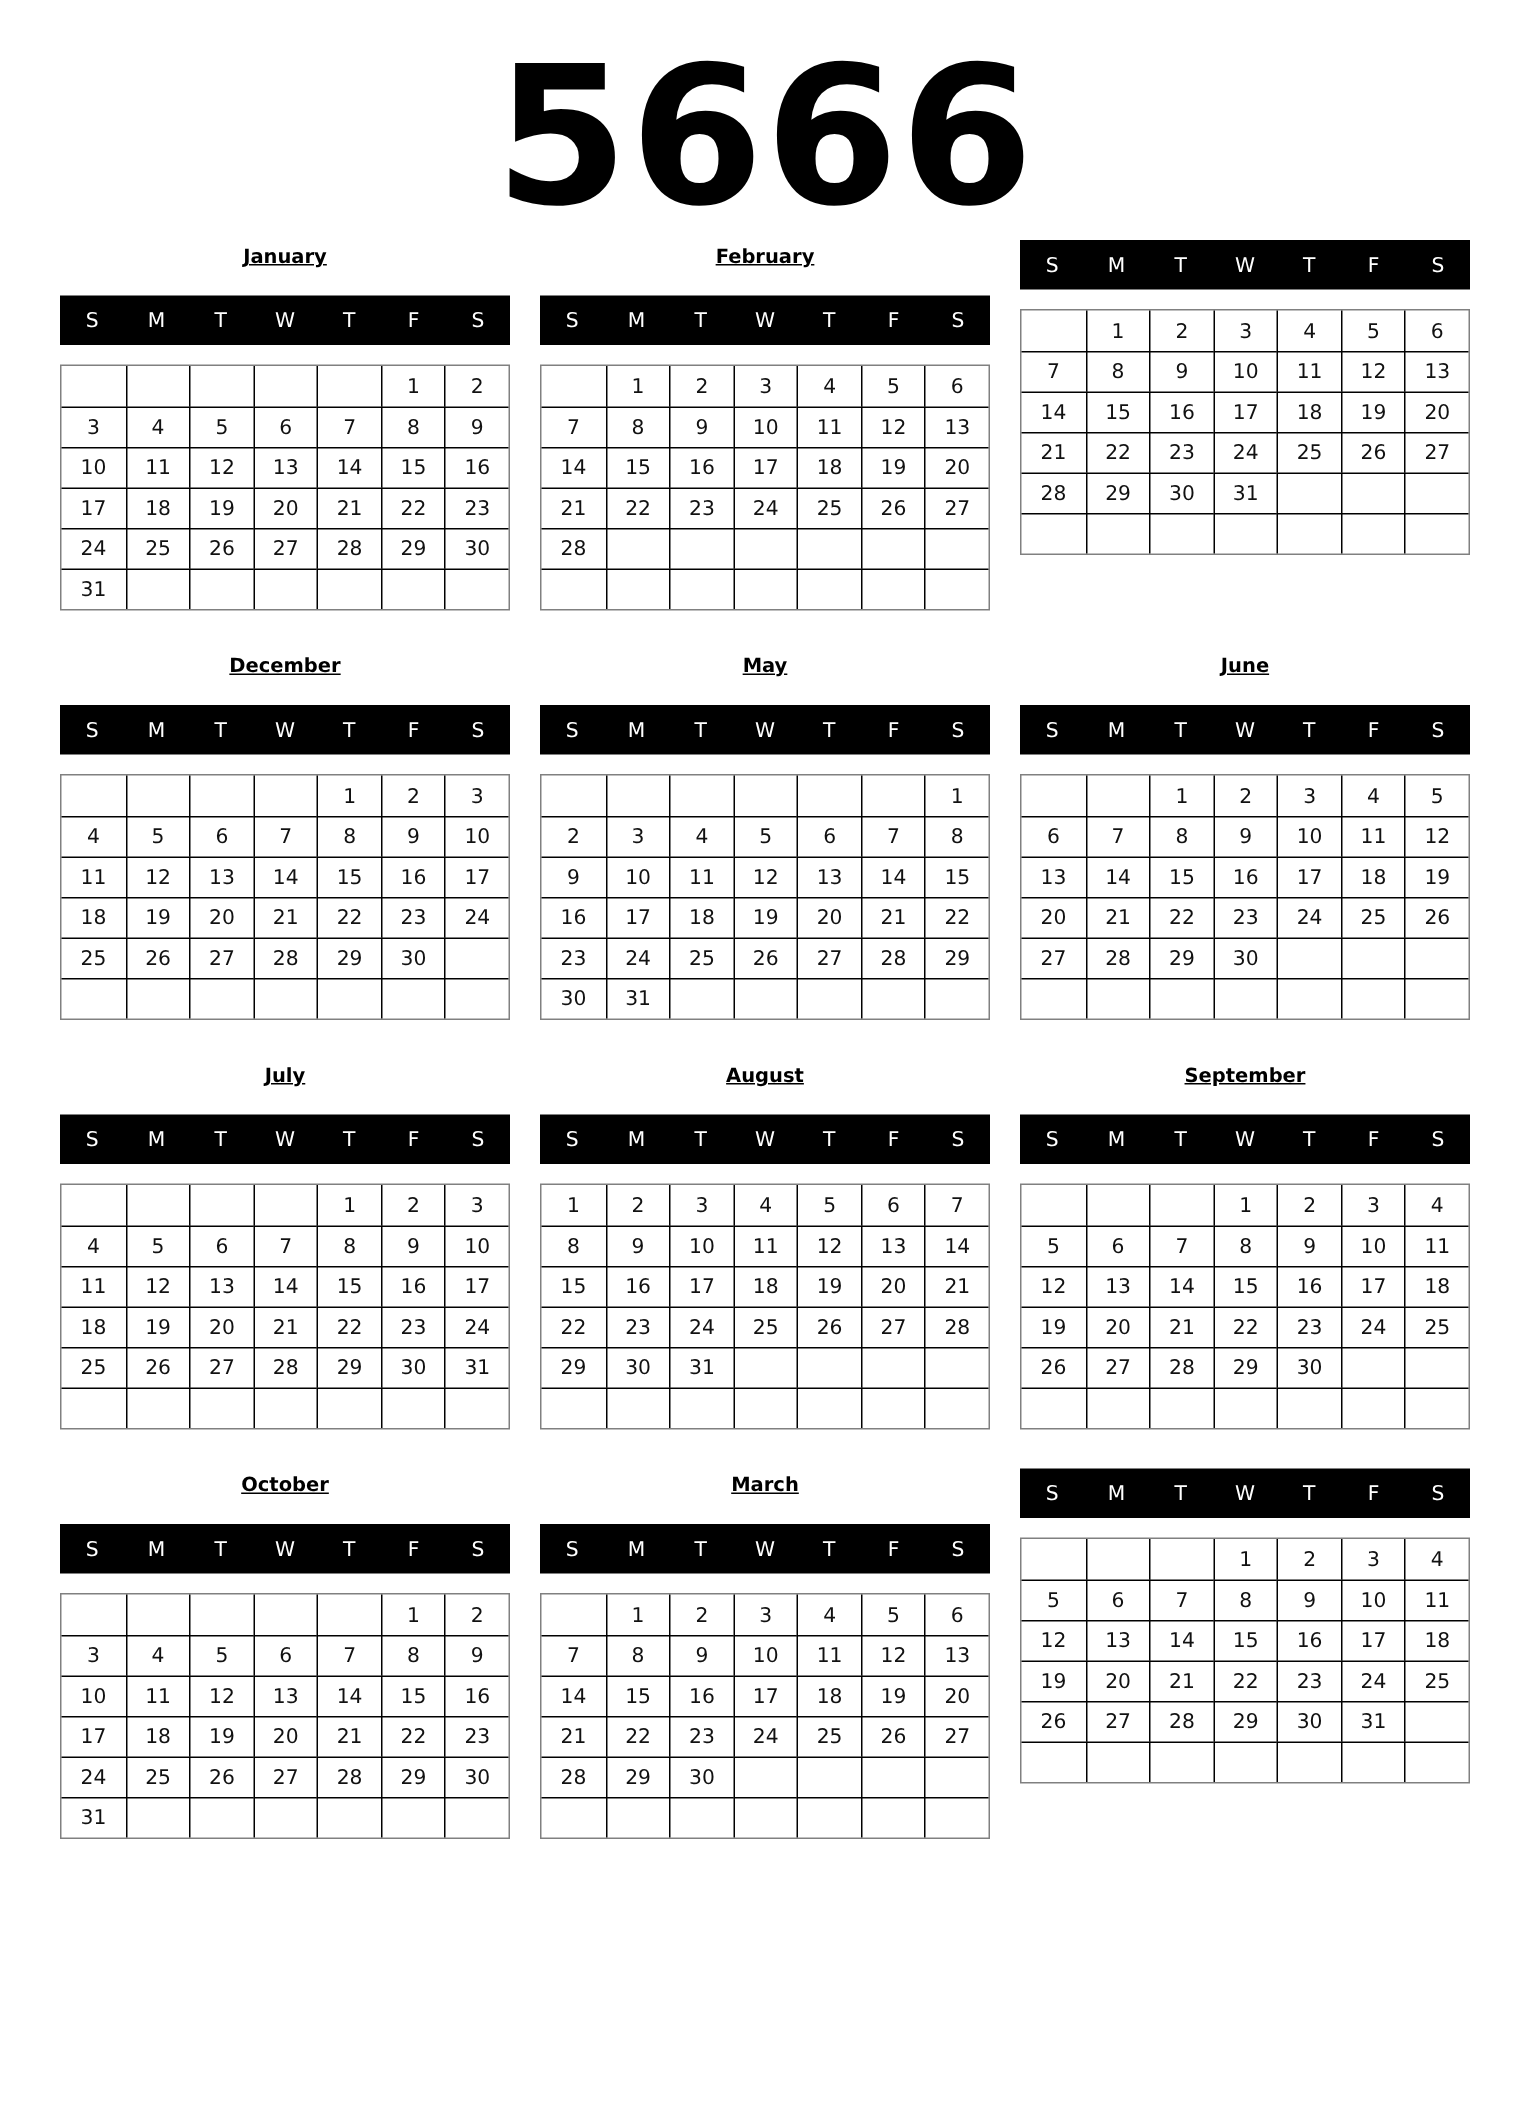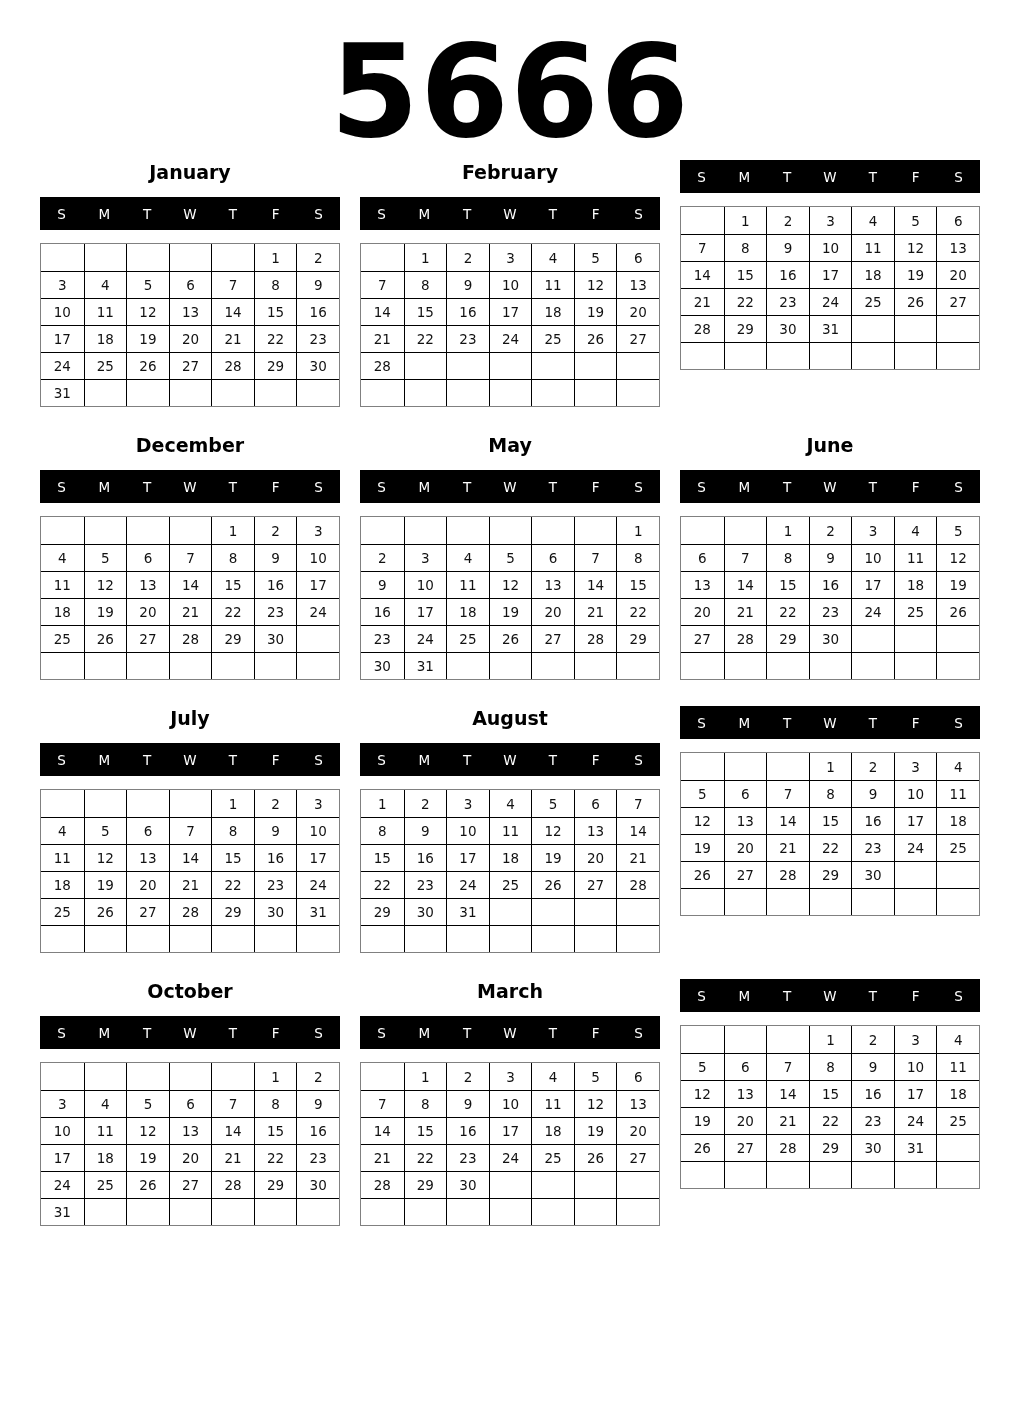--- a/index.html
+++ b/index.html
@@ -25,23 +25,24 @@
     display: grid;
     grid-template-columns: repeat(3, 300px);
     justify-content: space-between;
     row-gap: 26px;
     padding: 4px 40px 0 40px;
   }
   .month { width: 300px; }
   .month-title {
     text-align: center;
     font-weight: bold;
-    font-size: 19px;
+    font-size: 13px;
     line-height: 24px;
     margin-bottom: 13px;
+    text-decoration: underline;
   }
   .weekday-header {
     background: var(--header-bg, #000);
     color: var(--header-text, #fff);
     height: 33px;
     display: grid;
     grid-template-columns: repeat(7, 1fr);
     align-items: center;
     text-align: center;
     font-size: 13.5px;
@@ -610,20 +611,21 @@
           <div class="day-cell"></div>
           <div class="day-cell"></div>
           <div class="day-cell"></div>
           <div class="day-cell"></div>
           <div class="day-cell"></div>
           <div class="day-cell"></div>
         </div>
       </div>
     </div>
     <div class="month">
+      <div class="month-title">September</div>
       <div class="weekday-header">
         <span class="weekday">S</span>
         <span class="weekday">M</span>
         <span class="weekday">T</span>
         <span class="weekday">W</span>
         <span class="weekday">T</span>
         <span class="weekday">F</span>
         <span class="weekday">S</span>
       </div>
       <div class="month-grid">

